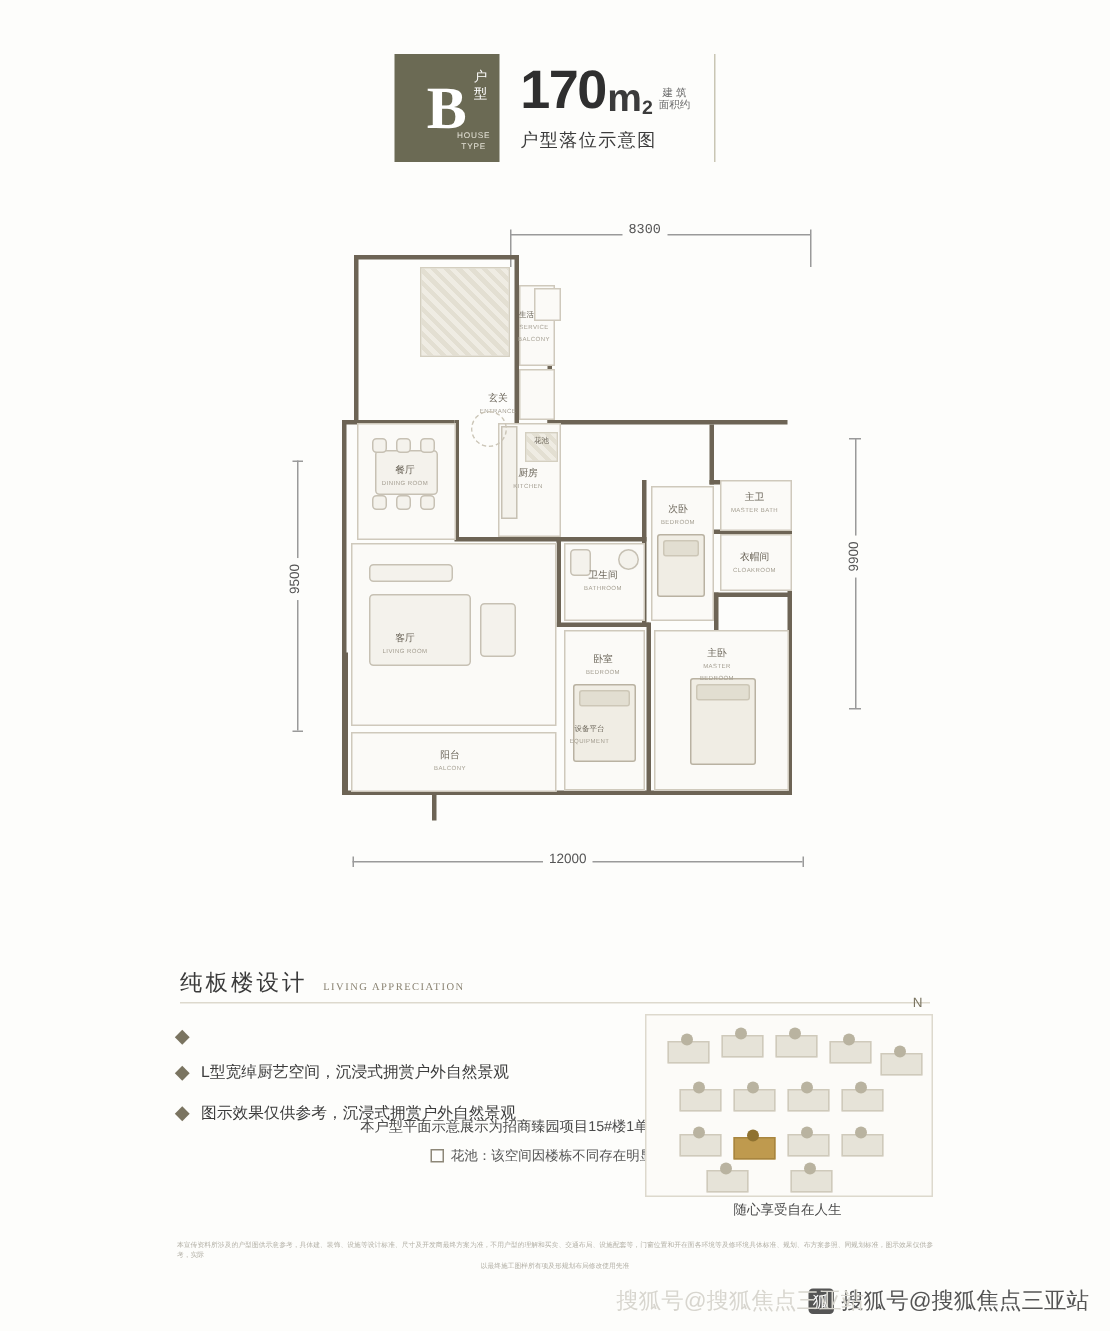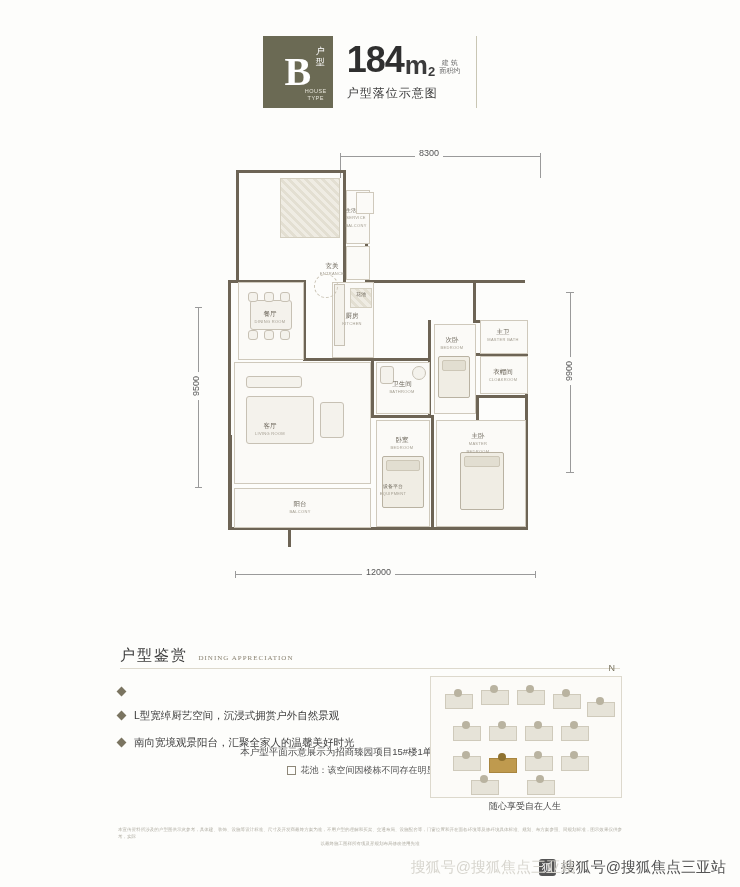--- a/index.html
+++ b/index.html
@@ -124,37 +124,37 @@
 <div class="page">
 
   <div class="header">
     <div class="badge">
       <span class="bletter">B</span>
       <span class="bsub">户<br>型</span>
       <span class="bhouse">HOUSE<br>TYPE</span>
     </div>
     <div class="hdr-right">
       <div class="area-line">
-        <span class="area-num">184</span>
+        <span class="area-num">170</span>
         <span class="area-unit">m</span>
         <span class="area-sup">2</span>
         <span class="area-note">
           <span>建 筑</span><br><span>面积约</span>
         </span>
       </div>
       <div class="rooms">户型落位示意图</div>
     </div>
   </div>
 
   <div class="plan">
 
     <div class="dim-line" style="left:340px;top:24px;width:200px;"></div>
     <div class="tick" style="left:340px;top:21px;"></div>
     <div class="tick" style="left:540px;top:21px;"></div>
-    <div class="dim-text" style="left:415px;top:16px;">8300</div>
+    <div class="dim-text" style="left:415px;top:16px;font-family:Liberation Mono, monospace;">8300</div>
     <div class="dim-v" style="left:340px;top:28px;height:18px;"></div>
     <div class="dim-v" style="left:540px;top:28px;height:18px;"></div>
 
     <div class="dim-v" style="left:198px;top:175px;height:180px;"></div>
     <div class="tick" style="left:195px;top:175px;width:7px;height:1px;background:#9a9a9a;"></div>
     <div class="tick" style="left:195px;top:355px;width:7px;height:1px;background:#9a9a9a;"></div>
     <div class="dim-text vert" style="left:191px;top:240px;">9500</div>
 
     <div class="dim-v" style="left:570px;top:160px;height:180px;"></div>
     <div class="tick" style="left:566px;top:160px;width:8px;height:1px;background:#9a9a9a;"></div>
@@ -290,36 +290,36 @@
     <div class="plan-note">
       <span>本户型平面示意展示为招商臻园项目15#楼1单元3-17层03号房</span>
       <span class="sub">
         <i class="sq"></i><span>花池：该空间因楼栋不同存在明显差异</span>
       </span>
     </div>
   </div>
 
   <div class="appr">
     <div class="appr-title">
-      <span class="appr-cn">户型鉴赏</span>
-      <span class="appr-en">DINING APPRECIATION</span>
+      <span class="appr-cn">纯板楼设计</span>
+      <span class="appr-en">LIVING APPRECIATION</span>
     </div>
     <div class="appr-rule"></div>
 
     <div class="bullets">
       <div class="bullet">
         <span class="dia"></span>
       </div>
       <div class="bullet">
         <span class="dia"></span>
         <span class="txt">L型宽绰厨艺空间，沉浸式拥赏户外自然景观</span>
       </div>
       <div class="bullet">
         <span class="dia"></span>
-        <span class="txt">南向宽境观景阳台，汇聚全家人的温馨美好时光</span>
+        <span class="txt">图示效果仅供参考，沉浸式拥赏户外自然景观</span>
       </div>
     </div>
 
     <div class="sitebox">
       <span class="compass">N</span>
 
       <div class="bldg" style="left:14px;top:12px;">
           <span class="body"></span>
           <span class="roof"></span>
         </div>

